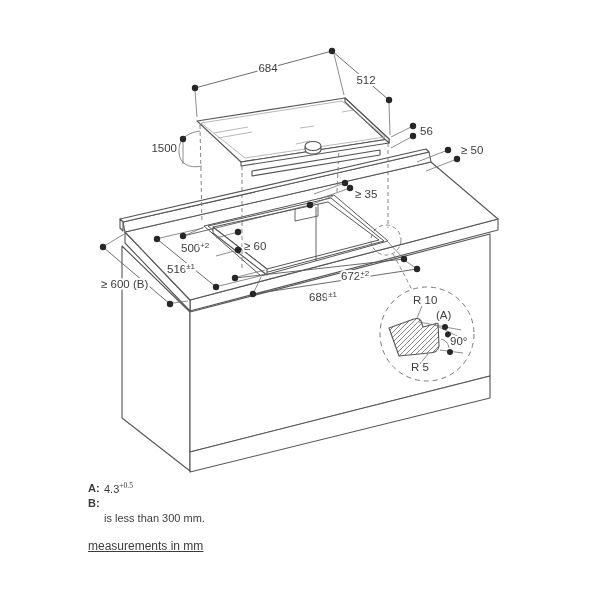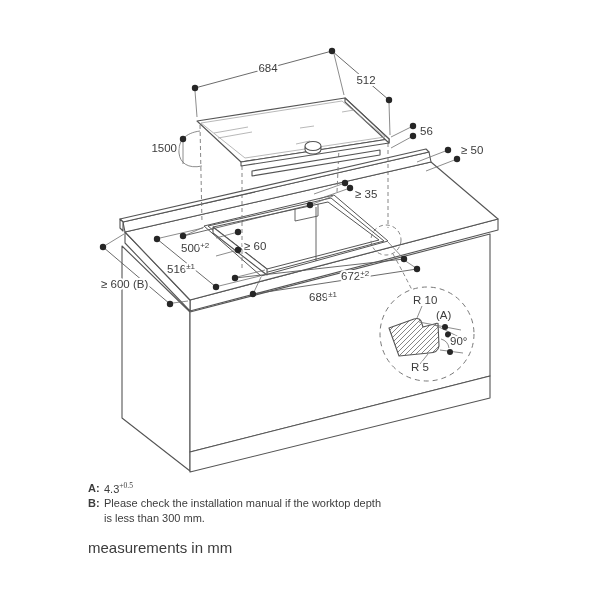--- a/index.html
+++ b/index.html
@@ -12,21 +12,21 @@
   .ol{fill:#ffffff;stroke:#555555;stroke-width:1.1;stroke-linejoin:round;}
   .thin{fill:none;stroke:#6e6e6e;stroke-width:0.8;}
   .dim{fill:none;stroke:#5a5a5a;stroke-width:0.9;}
   .dash{fill:none;stroke:#787878;stroke-width:0.9;stroke-dasharray:4,3;}
   .lt{fill:none;stroke:#9a9a9a;stroke-width:0.7;}
   .dot{fill:#262626;stroke:none;}
   .notes{position:absolute;left:88px;top:481px;font-size:11px;line-height:1.32;}
   .notes .row{display:flex;}
   .notes .lab{font-weight:bold;width:16px;flex:0 0 16px;}
   .notes sup{font-size:7.5px;font-family:Liberation Serif, serif;}
-  .footer{position:absolute;left:88px;top:539px;font-size:15px;}
+  .footer{position:absolute;left:88px;top:539px;font-size:12px;text-decoration:underline;}
 </style>
 </head>
 <body>
 
 <div id="stage">
 <svg width="600" height="600" viewBox="0 0 600 600">
   <defs>
     <pattern id="hatch" patternUnits="userSpaceOnUse" width="5" height="5">
       <path d="M-1,6 L6,-1" stroke="#666" stroke-width="0.8"></path>
     </pattern>
@@ -192,19 +192,19 @@
 </svg>
 
 <div class="notes">
   <div class="row">
     <span class="lab">A:</span>
     <span><span>4.3</span><sup>+0.5</sup></span>
   </div>
   <div class="row">
     <span class="lab">B:</span>
     <span>
-      <span>Please check the installation manual if the worktop depth</span><br>
+      <br>
       <span>is less than 300 mm.</span>
     </span>
   </div>
 </div>
 <div class="footer">measurements in mm</div>
 </div>
 
 </body></html>

